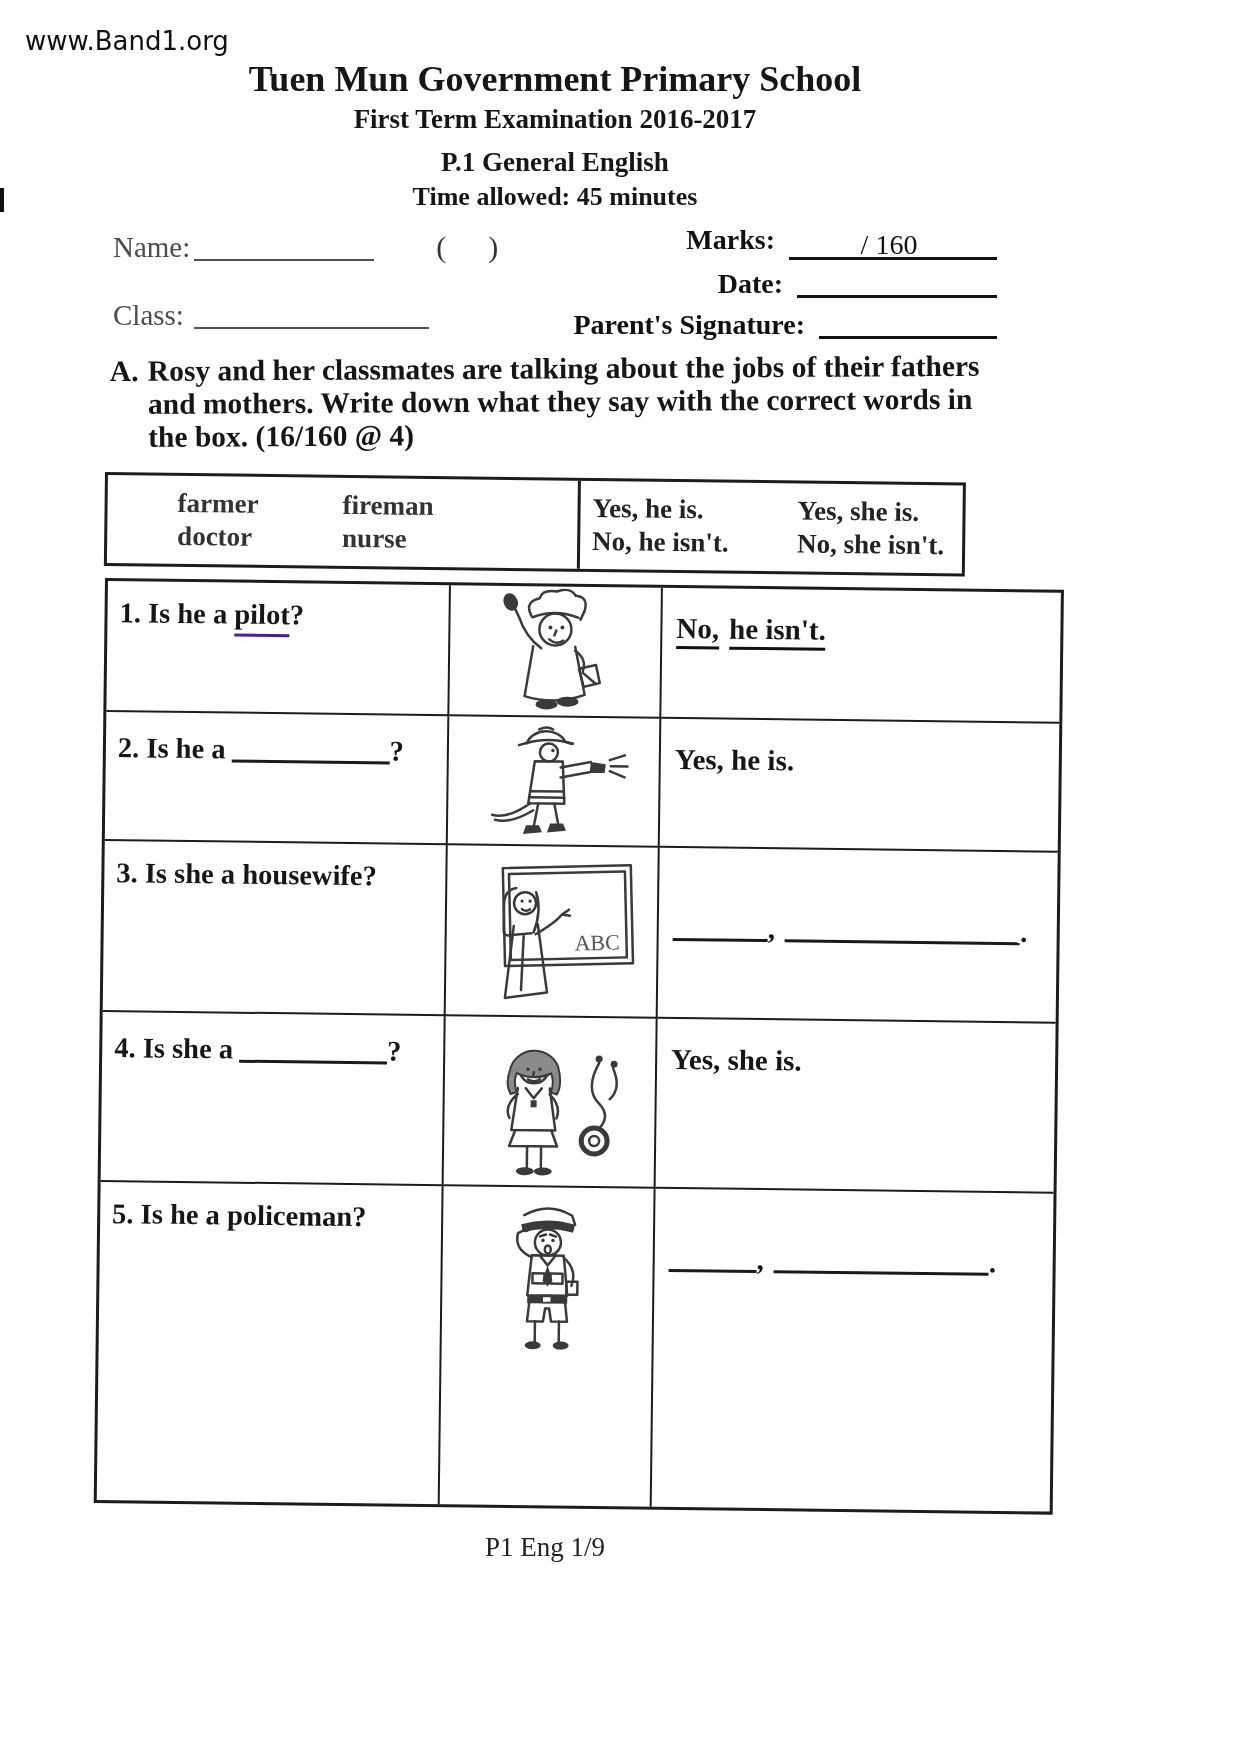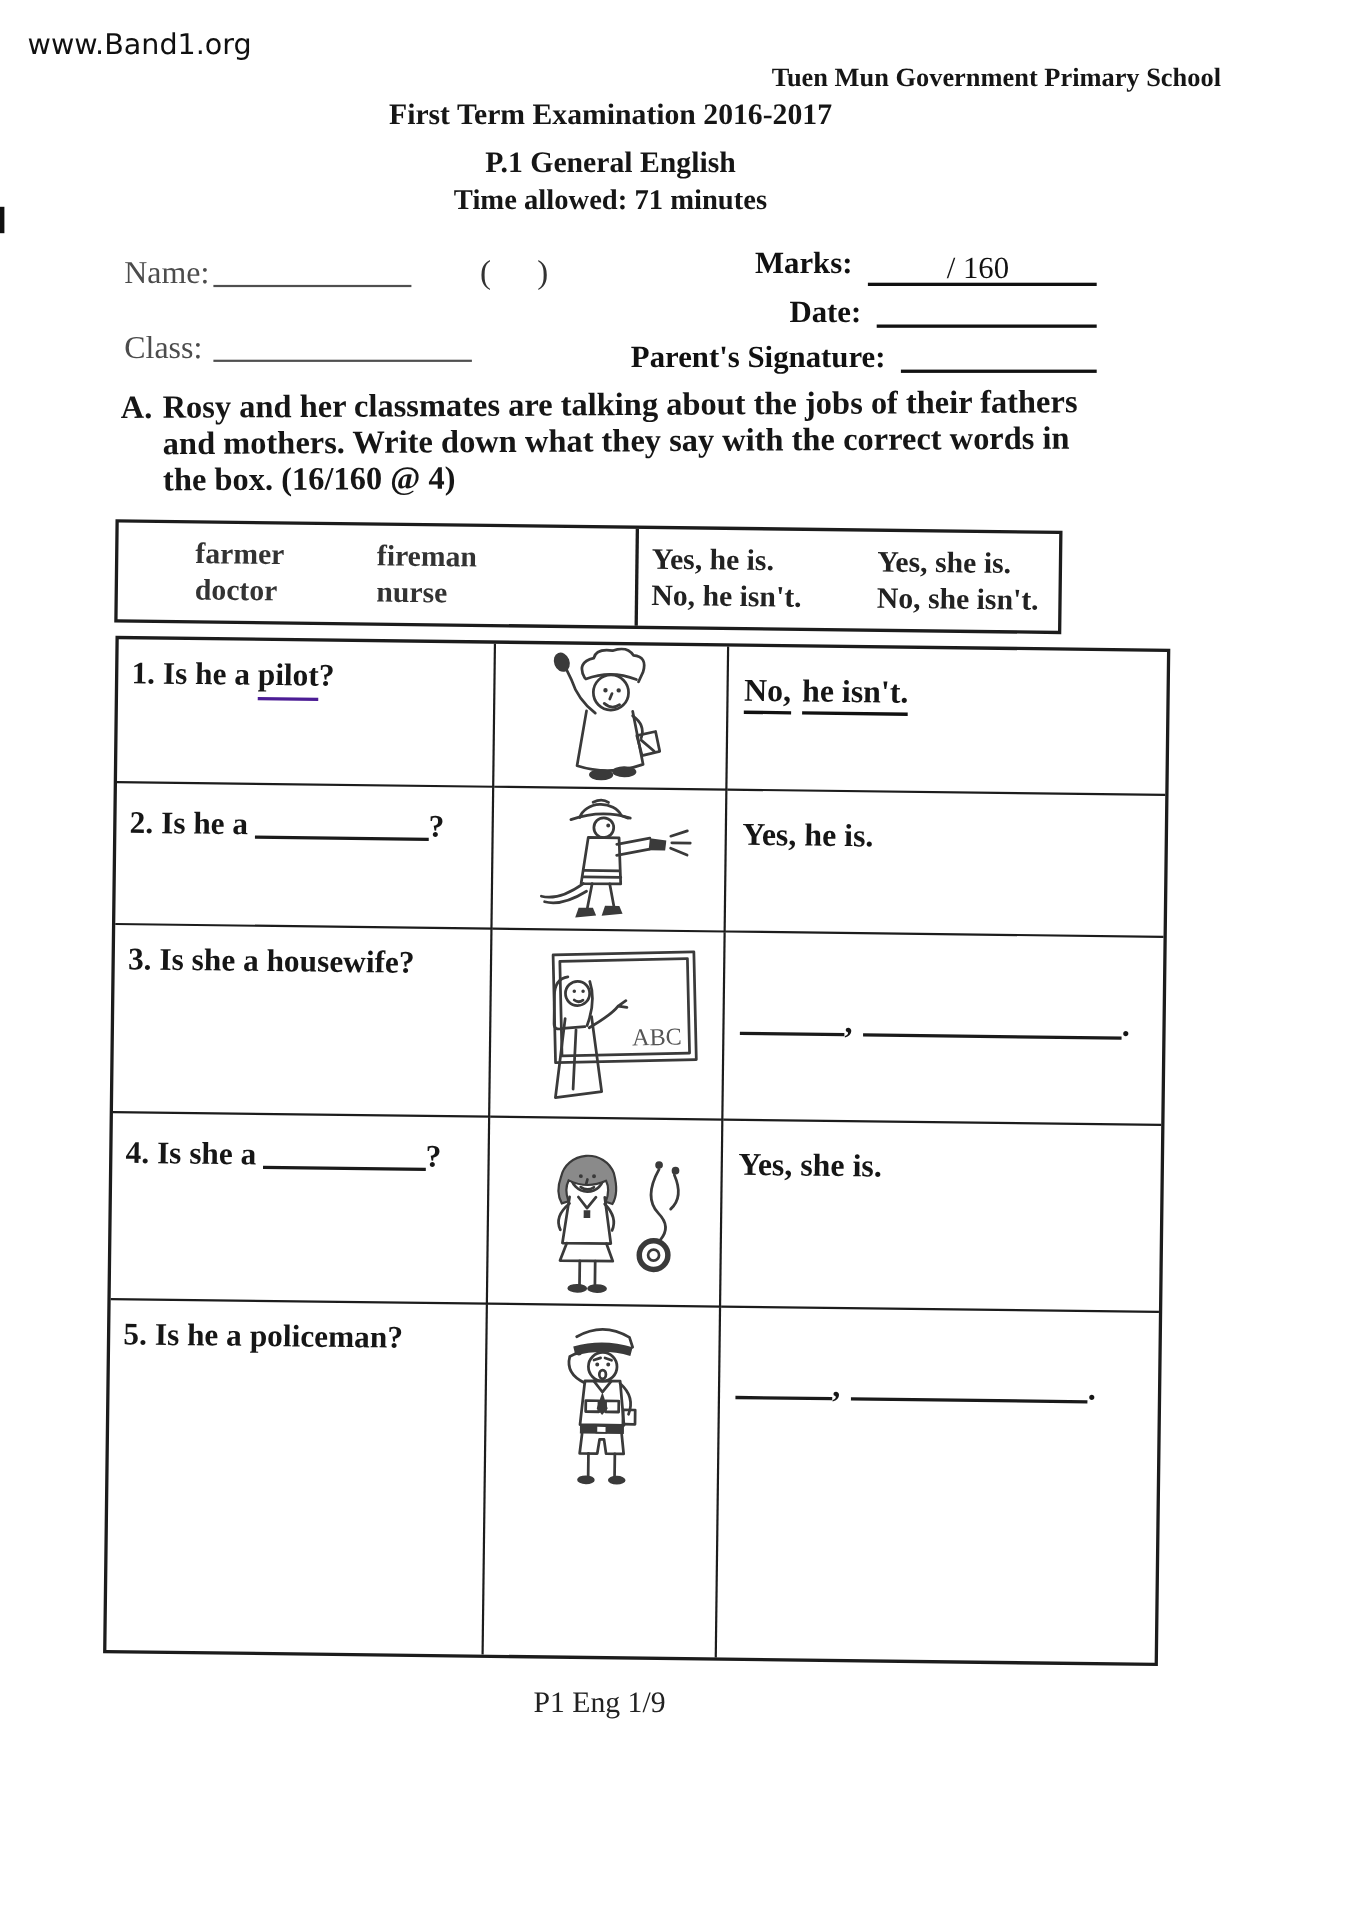--- a/index.html
+++ b/index.html
@@ -7,21 +7,21 @@
     width:1240px;height:1754px;background:#ffffff;position:relative;
     font-family:"Liberation Serif", serif;color:#161616;overflow:hidden;
   }
   
   .watermark{position:absolute;left:25px;top:26px;font-family:"DejaVu Sans", sans-serif;
     font-size:26px;color:#101010;}
   .scan-dash{position:absolute;left:0;top:188px;width:4px;height:24px;background:#111;}
 
   
   .header{position:absolute;left:0;top:58px;width:1110px;text-align:center;font-weight:bold;}
-  .header .h-school{font-size:24px;text-align:right;}
+  .header .h-school{font-size:36px;}
   .header .h-exam{font-size:27px;margin-top:4px;}
   .header .h-subject{font-size:27px;margin-top:12px;}
   .header .h-time{font-size:26px;margin-top:4px;}
 
   
   .name-row{position:absolute;left:113px;top:230px;font-size:29px;color:#4c4c4c;white-space:nowrap;}
   .class-row{position:absolute;left:113px;top:253px;font-size:29px;color:#4c4c4c;white-space:nowrap;margin-top:45px;}
   .fill-line{display:inline-block;border-bottom:2px solid #4f4f4f;height:1em;vertical-align:-4px;}
   .name-line{width:180px;margin-left:4px;}
   .class-line{width:235px;margin-left:10px;}
@@ -88,21 +88,21 @@
 </head>
 <body>
 
 <div class="watermark">www.Band1.org</div>
 <div class="scan-dash"></div>
 
 <div class="header">
   <div class="h-school">Tuen Mun Government Primary School</div>
   <div class="h-exam">First Term Examination 2016-2017</div>
   <div class="h-subject">P.1 General English</div>
-  <div class="h-time">Time allowed: 71 minutes</div>
+  <div class="h-time">Time allowed: 45 minutes</div>
 </div>
 
 <div class="name-row">
   <span>Name:</span><span class="fill-line name-line"></span><span class="paren">(</span><span class="paren close">)</span>
 </div>
 <div class="class-row">
   <span>Class:</span><span class="fill-line class-line"></span>
 </div>
 
 <div class="iright row-marks">

